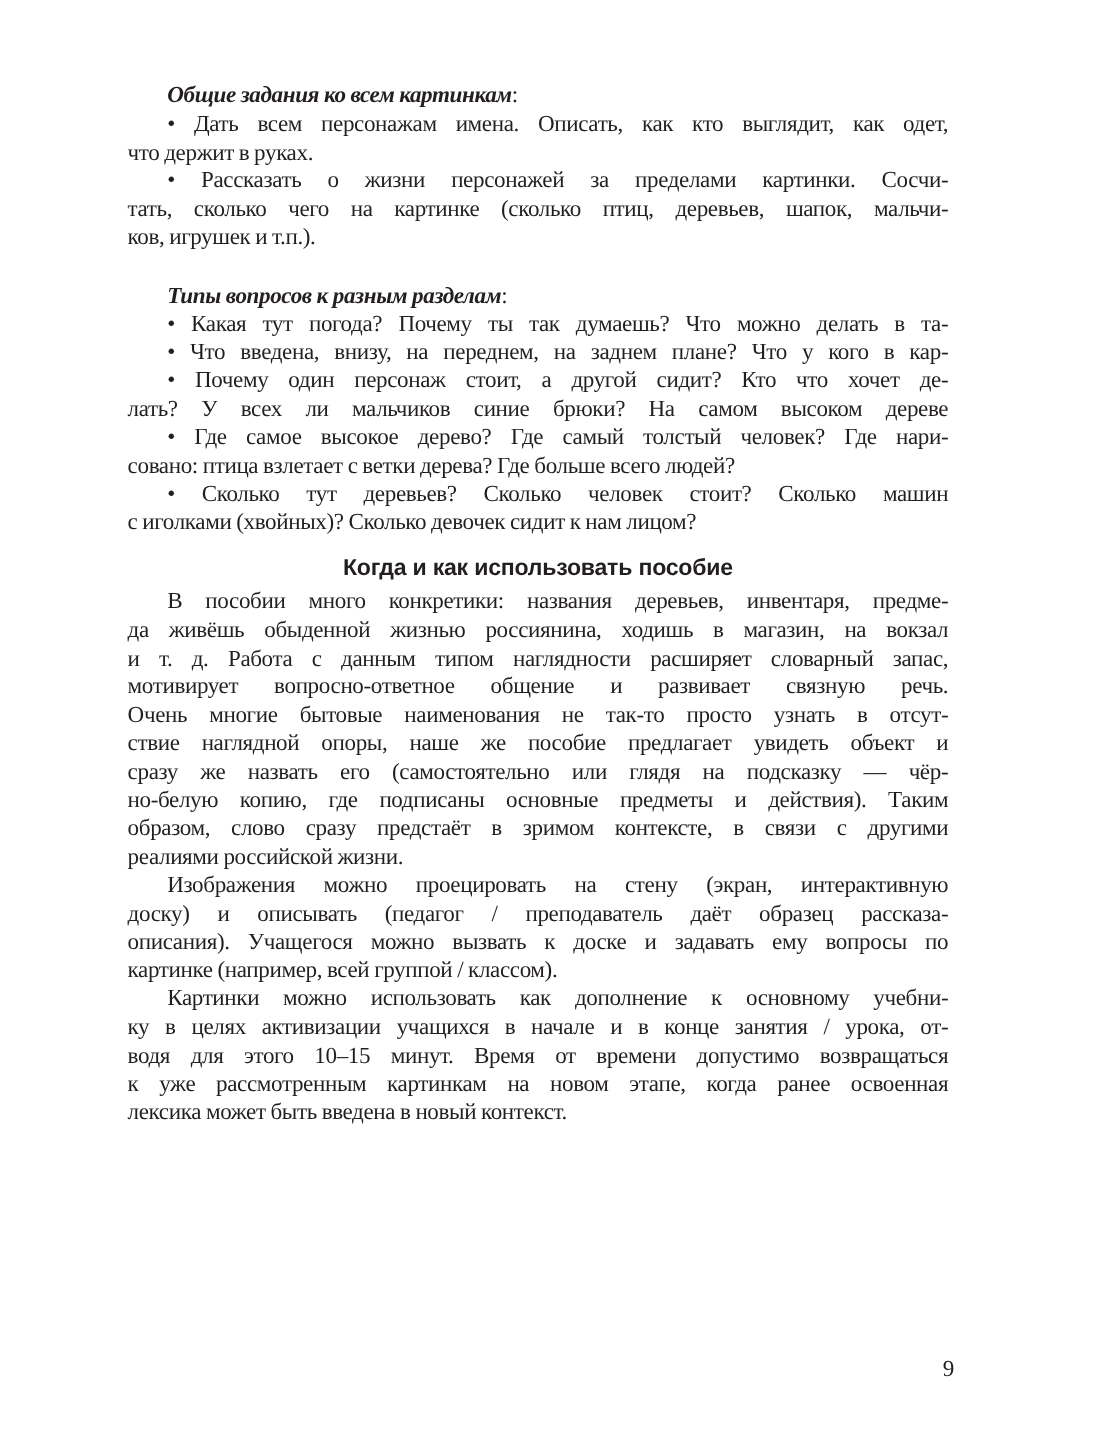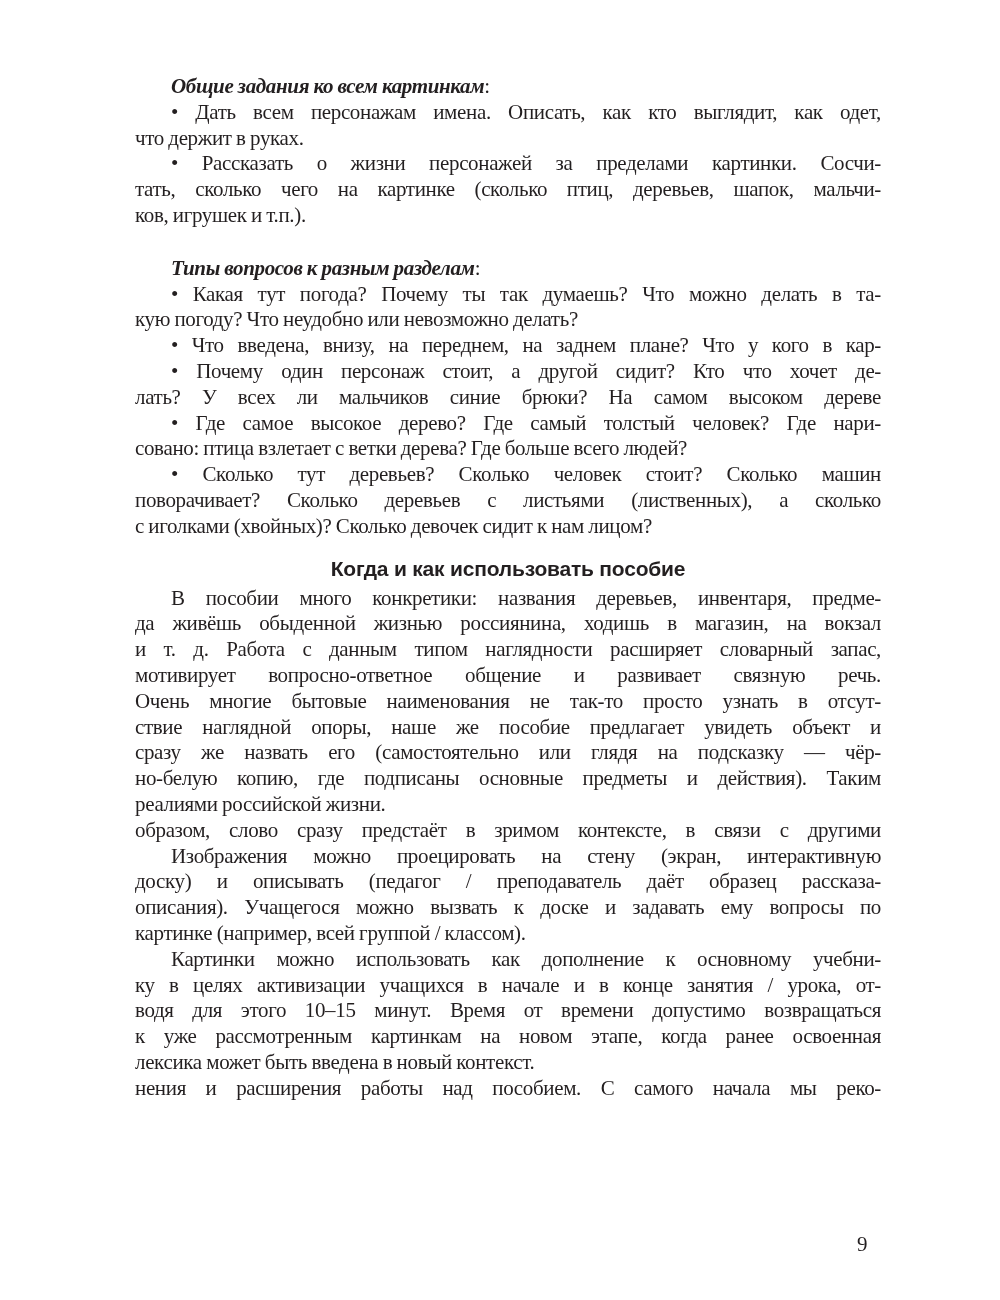--- a/index.html
+++ b/index.html
@@ -1,17 +1,17 @@
 <!DOCTYPE html>
 <html><head>
   <meta charset="utf-8">
   <style>
     html, body { margin: 0; padding: 0; background: #ffffff; }
     body { width: 1000px; height: 1300px; position: relative; overflow: hidden; color: #231f20; }
-    .page { position: absolute; left: 135px; top: 74px; width: 746px; font-family: "Liberation Serif", serif; font-size: 21px; }
+    .page { position: absolute; left: 116px; top: 74px; width: 746px; font-family: "Liberation Serif", serif; font-size: 21px; }
     .line { display: block; height: 25.8px; line-height: 25.8px; white-space: nowrap; text-align: justify; text-align-last: justify; letter-spacing: -0.35px; word-spacing: -0.5px; }
     .line.last { text-align-last: left; }
     .line.indent { padding-left: 36px; }
     .heading-italic { font-style: italic; font-weight: bold; padding-left: 36px; text-align-last: left; }
     .gap { height: 27px; }
     .section-title { font-family: Liberation Sans, sans-serif; font-weight: bold; font-size: 21px; text-align: center; height: 30px; line-height: 30px; margin-top: 14px; margin-bottom: 2px; letter-spacing: -0.2px; }
     .page-number { position: absolute; left: 857px; top: 1232px; font-family: "Liberation Serif", serif; font-size: 21px; }
   </style>
 </head>
 <body>
@@ -22,46 +22,43 @@
   <span class="line indent">• Дать всем персонажам имена. Описать, как кто выглядит, как одет,</span>
   <span class="line last">что держит в руках.</span>
   <span class="line indent">• Рассказать о жизни персонажей за пределами картинки. Сосчи-</span>
   <span class="line">тать, сколько чего на картинке (сколько птиц, деревьев, шапок, мальчи-</span>
   <span class="line last">ков, игрушек и т.п.).</span>
 
   <div class="gap"></div>
 
   <div class="line heading-italic"><span>Типы вопросов к разным разделам</span><span style="font-style:normal;font-weight:normal">:</span></div>
   <span class="line indent">• Какая тут погода? Почему ты так думаешь? Что можно делать в та-</span>
-  <span class="line last">кую погоду? Что неудобно или невозможно делать?</span>
   <span class="line indent">• Что введена, внизу, на переднем, на заднем плане? Что у кого в кар-</span>
   <span class="line indent">• Почему один персонаж стоит, а другой сидит? Кто что хочет де-</span>
   <span class="line">лать? У всех ли мальчиков синие брюки? На самом высоком дереве</span>
   <span class="line indent">• Где самое высокое дерево? Где самый толстый человек? Где нари-</span>
   <span class="line last">совано: птица взлетает с ветки дерева? Где больше всего людей?</span>
   <span class="line indent">• Сколько тут деревьев? Сколько человек стоит? Сколько машин</span>
-  <span class="line">поворачивает? Сколько деревьев с листьями (лиственных), а сколько</span>
   <span class="line last">с иголками (хвойных)? Сколько девочек сидит к нам лицом?</span>
 
   <div class="section-title">Когда и как использовать пособие</div>
   <span class="line indent">В пособии много конкретики: названия деревьев, инвентаря, предме-</span>
   <span class="line">да живёшь обыденной жизнью россиянина, ходишь в магазин, на вокзал</span>
   <span class="line">и т. д. Работа с данным типом наглядности расширяет словарный запас,</span>
   <span class="line">мотивирует вопросно-ответное общение и развивает связную речь.</span>
   <span class="line">Очень многие бытовые наименования не так-то просто узнать в отсут-</span>
   <span class="line">ствие наглядной опоры, наше же пособие предлагает увидеть объект и</span>
   <span class="line">сразу же назвать его (самостоятельно или глядя на подсказку — чёр-</span>
   <span class="line">но-белую копию, где подписаны основные предметы и действия). Таким</span>
+  <span class="line">образом, слово сразу предстаёт в зримом контексте, в связи с другими</span>
   <span class="line last">реалиями российской жизни.</span>
-  <span class="line">образом, слово сразу предстаёт в зримом контексте, в связи с другими</span>
   <span class="line indent">Изображения можно проецировать на стену (экран, интерактивную</span>
   <span class="line">доску) и описывать (педагог / преподаватель даёт образец рассказа-</span>
   <span class="line">описания). Учащегося можно вызвать к доске и задавать ему вопросы по</span>
   <span class="line last">картинке (например, всей группой / классом).</span>
   <span class="line indent">Картинки можно использовать как дополнение к основному учебни-</span>
   <span class="line">ку в целях активизации учащихся в начале и в конце занятия / урока, от-</span>
   <span class="line">водя для этого 10–15 минут. Время от времени допустимо возвращаться</span>
   <span class="line">к уже рассмотренным картинкам на новом этапе, когда ранее освоенная</span>
   <span class="line last">лексика может быть введена в новый контекст.</span>
-  <span class="line">нения и расширения работы над пособием. С самого начала мы реко-</span>
 </div>
 
 <div class="page-number">9</div>
 
 </body></html>

